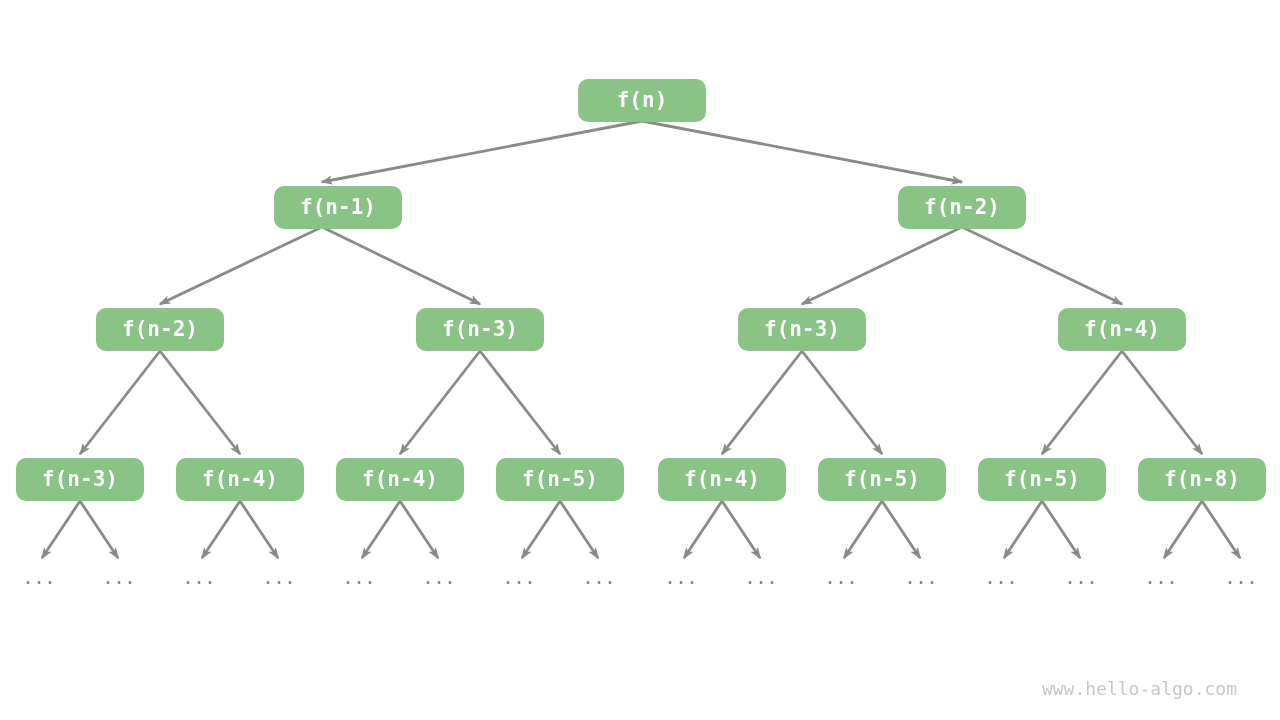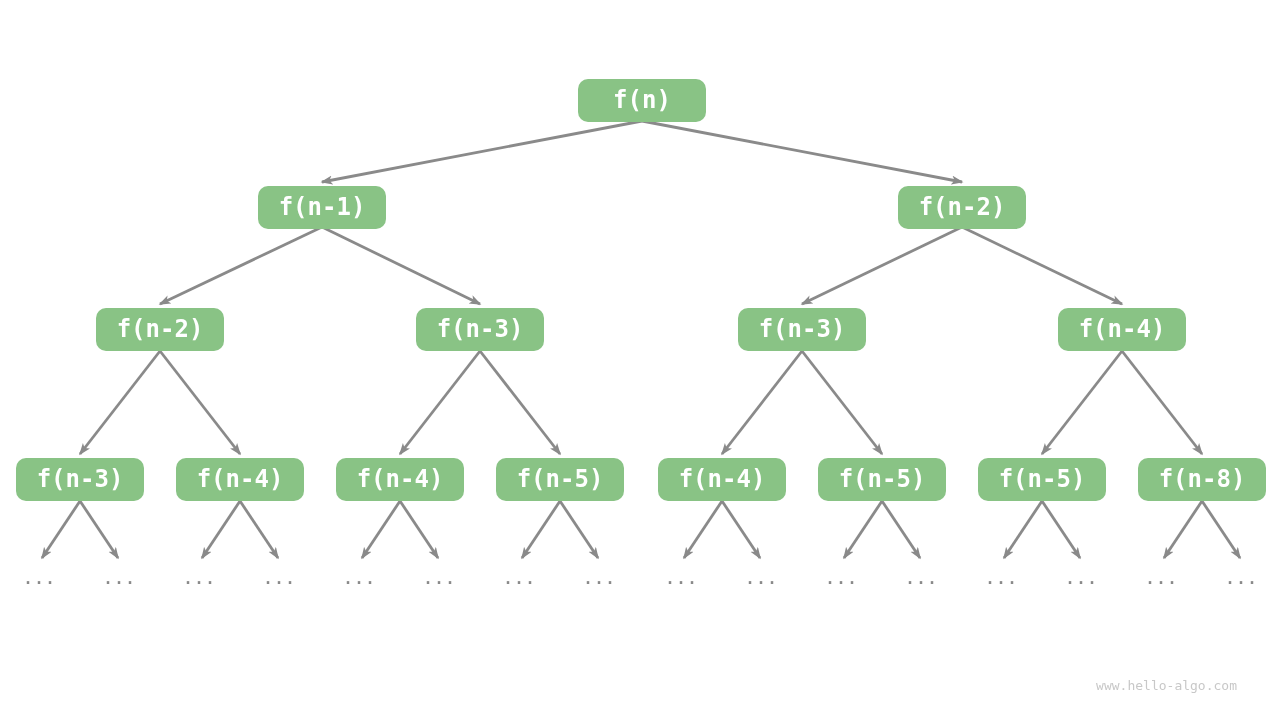--- a/index.html
+++ b/index.html
@@ -28,40 +28,40 @@
     fill: var(--arrow, #8A8A8A);
   }
   .node {
     position: absolute;
     width: 128px;
     height: 43px;
     border-radius: 10px;
     background: var(--node-fill, #89C385);
     color: var(--node-text, #ffffff);
     font-weight: bold;
-    font-size: 24px;
+    font-size: 21px;
     line-height: 43px;
     text-align: center;
   }
   .dots {
     position: absolute;
     top: 572px;
     width: 48px;
     color: var(--arrow, #8A8A8A);
     font-weight: bold;
     font-size: 15px;
     line-height: 15px;
     letter-spacing: 2px;
     text-align: center;
   }
   .watermark {
     position: absolute;
     top: 678px;
     right: 43px;
-    font-size: 13px;
+    font-size: 18px;
     color: var(--watermark, #C8C8C8);
   }
 </style>
 </head>
 <body>
 
 <div class="stage">
 
   <svg class="edges" width="1280" height="720" xmlns="http://www.w3.org/2000/svg">
     <defs>
@@ -100,21 +100,21 @@
     <line x1="882" y1="501" x2="844" y2="558" marker-end="url(#ah)"></line>
     <line x1="882" y1="501" x2="920" y2="558" marker-end="url(#ah)"></line>
     <line x1="1042" y1="501" x2="1004" y2="558" marker-end="url(#ah)"></line>
     <line x1="1042" y1="501" x2="1080" y2="558" marker-end="url(#ah)"></line>
     <line x1="1202" y1="501" x2="1164" y2="558" marker-end="url(#ah)"></line>
     <line x1="1202" y1="501" x2="1240" y2="558" marker-end="url(#ah)"></line>
   </svg>
 
   <div class="node" style="left:578px;  top:79px">f(n)</div>
 
-  <div class="node" style="left:258px;  top:186px">f(n-1)</div>
+  <div class="node" style="left:274px;  top:186px">f(n-1)</div>
   <div class="node" style="left:898px;  top:186px">f(n-2)</div>
 
   <div class="node" style="left:96px;   top:308px">f(n-2)</div>
   <div class="node" style="left:416px;  top:308px">f(n-3)</div>
   <div class="node" style="left:738px;  top:308px">f(n-3)</div>
   <div class="node" style="left:1058px; top:308px">f(n-4)</div>
 
   <div class="node" style="left:16px;   top:458px">f(n-3)</div>
   <div class="node" style="left:176px;  top:458px">f(n-4)</div>
   <div class="node" style="left:336px;  top:458px">f(n-4)</div>

